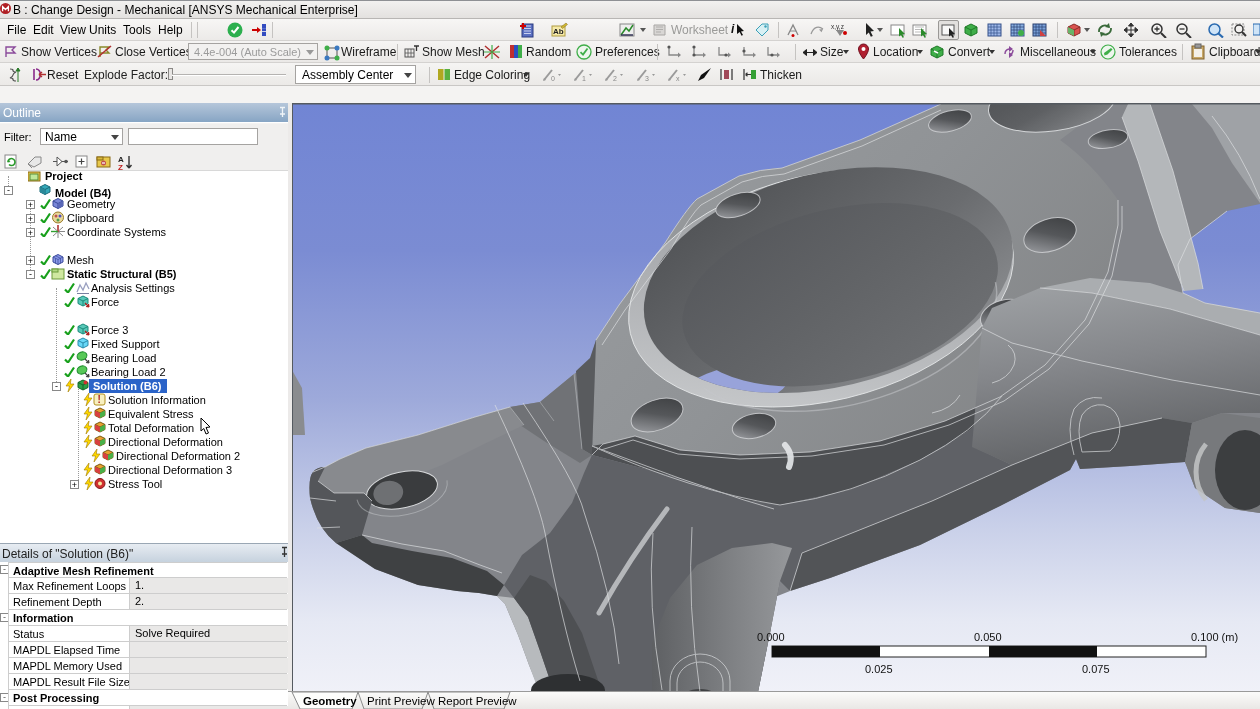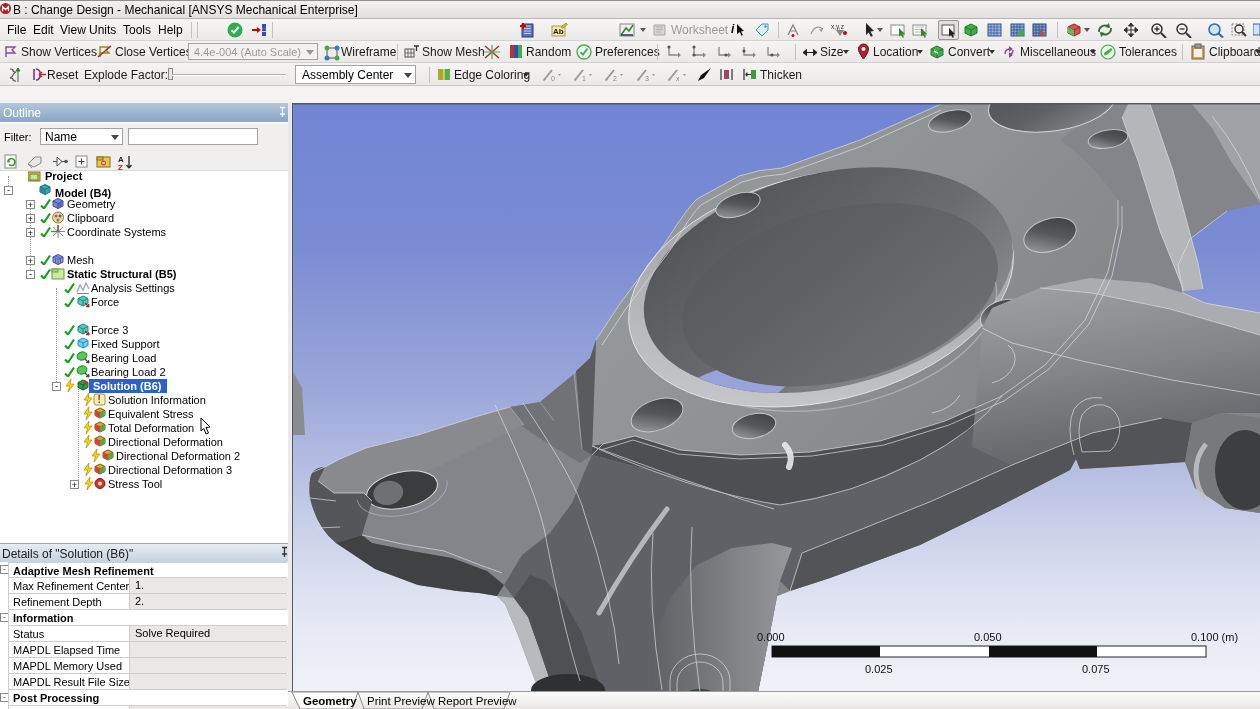--- a/index.html
+++ b/index.html
@@ -657,21 +657,21 @@
       <span style="position:absolute;left:2px;top:3px">Details of "Solution (B6)"</span>
     </div>
   <div id="dettbl" class="abs">
     <span class="abs" style="left:0px;top:3px;width:9px;height:9px;background:#fff;border:1px solid #888;font-size:9px;line-height:7px;text-align:center;color:#555">-</span>
     <span class="abs" style="left:0px;top:51px;width:9px;height:9px;background:#fff;border:1px solid #888;font-size:9px;line-height:7px;text-align:center;color:#555">-</span>
     <span class="abs" style="left:0px;top:131px;width:9px;height:9px;background:#fff;border:1px solid #888;font-size:9px;line-height:7px;text-align:center;color:#555">-</span>
     <div class="drow" style="top:0px;border-top:1px solid #cdcdcd">
         <span class="dlab" style="font-weight:bold">Adaptive Mesh Refinement</span>
       </div>
     <div class="drow" style="top:16px">
-        <span class="dlab">Max Refinement Center</span>
+        <span class="dlab">Max Refinement Loops</span>
         <span class="dval">1.</span>
       </div>
     <div class="drow" style="top:32px">
         <span class="dlab">Refinement Depth</span>
         <span class="dval">2.</span>
       </div>
     <div class="drow" style="top:48px">
         <span class="dlab" style="font-weight:bold">Information</span>
       </div>
     <div class="drow" style="top:64px">

